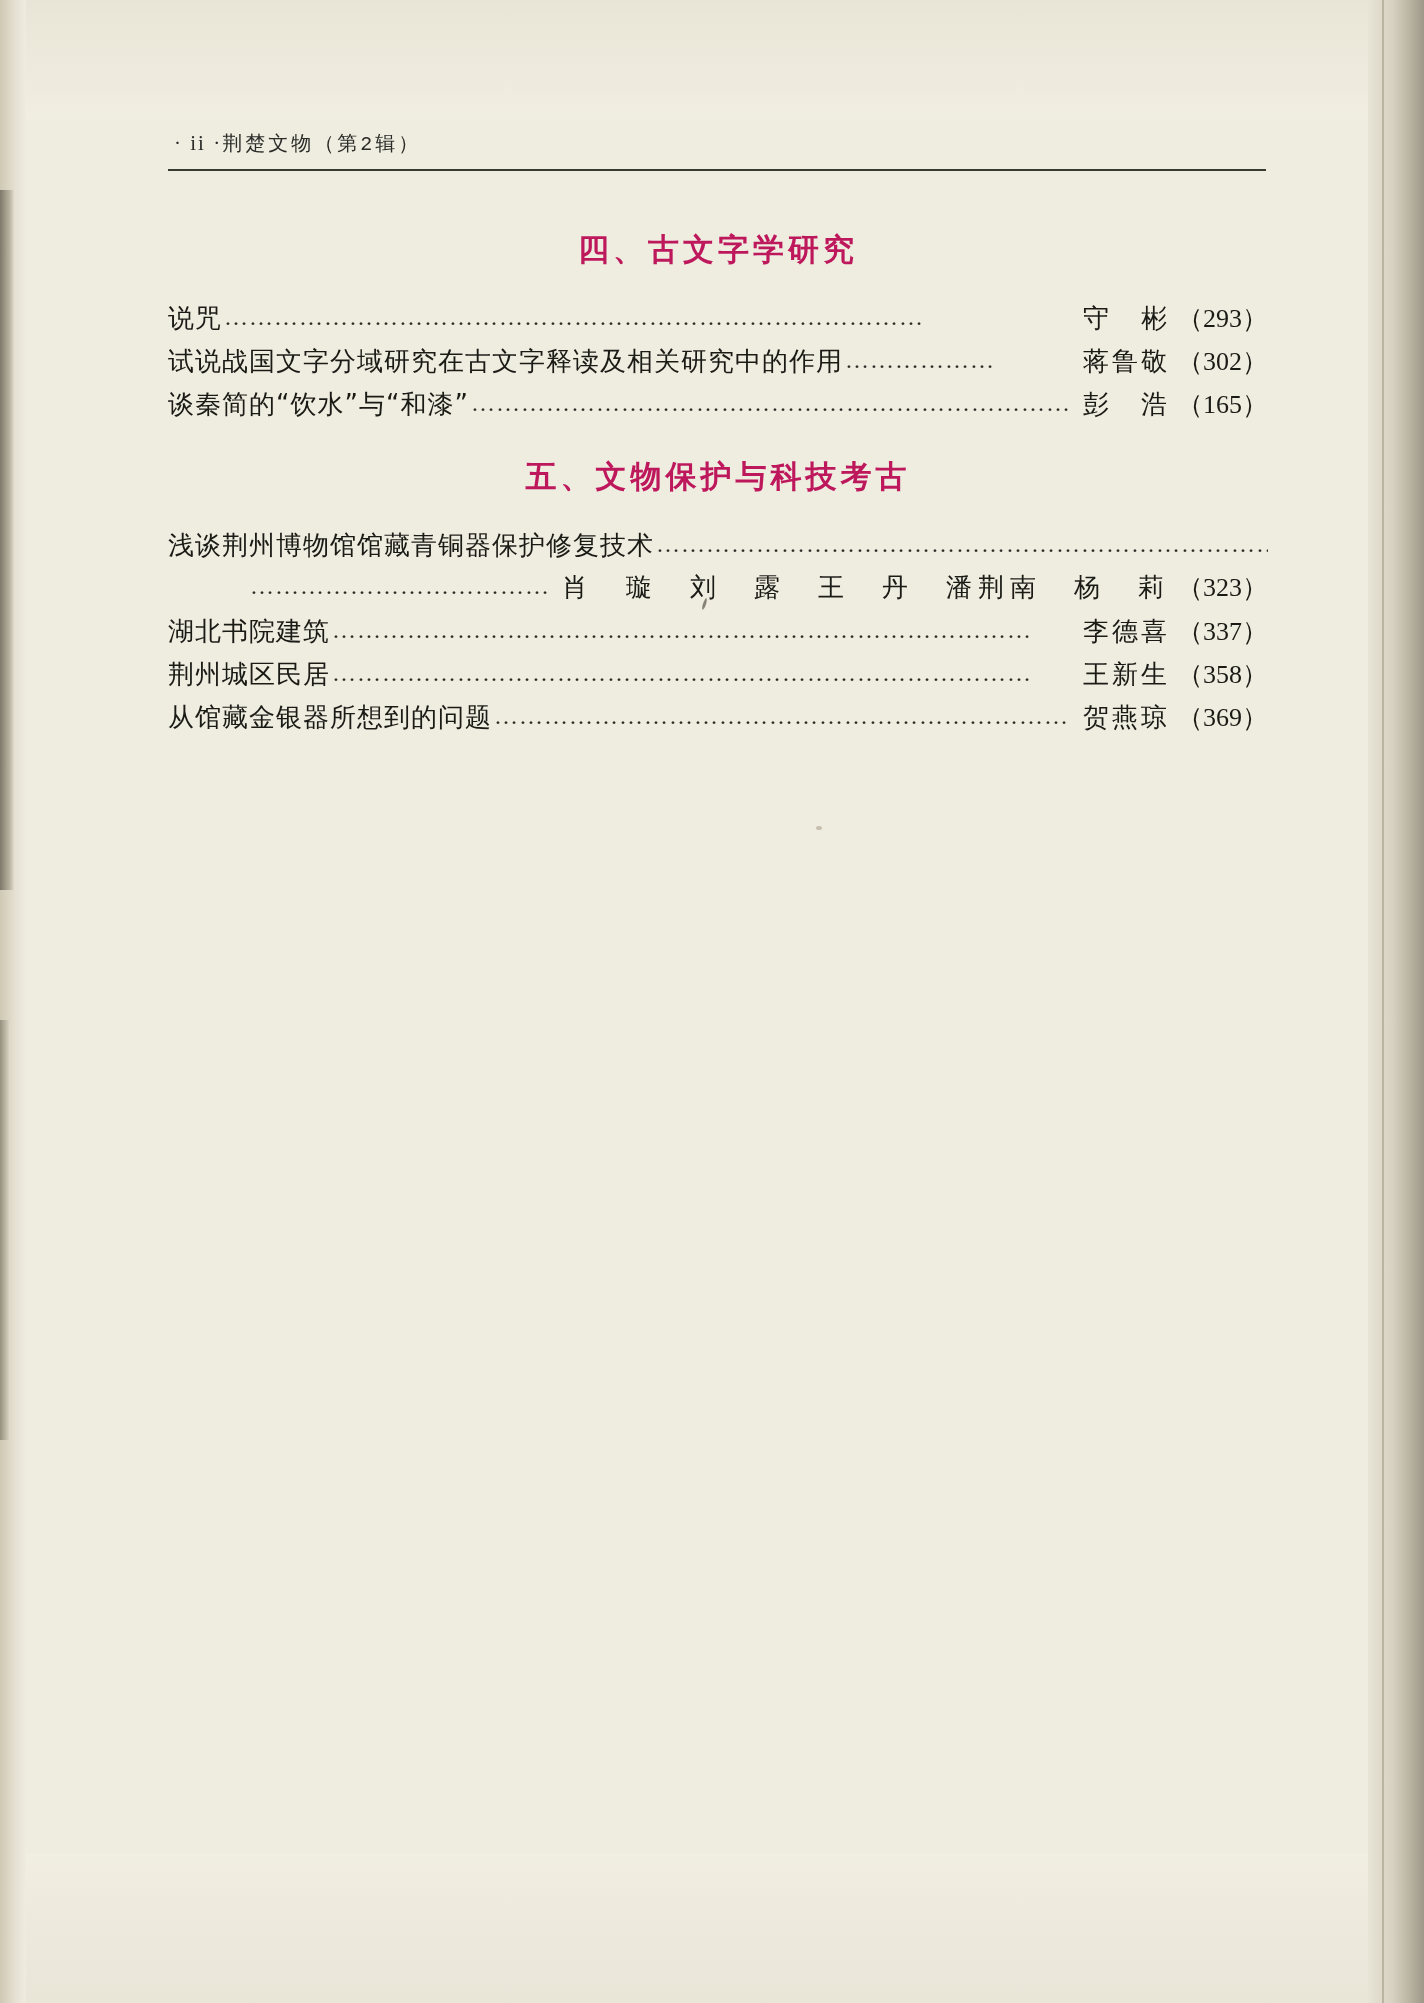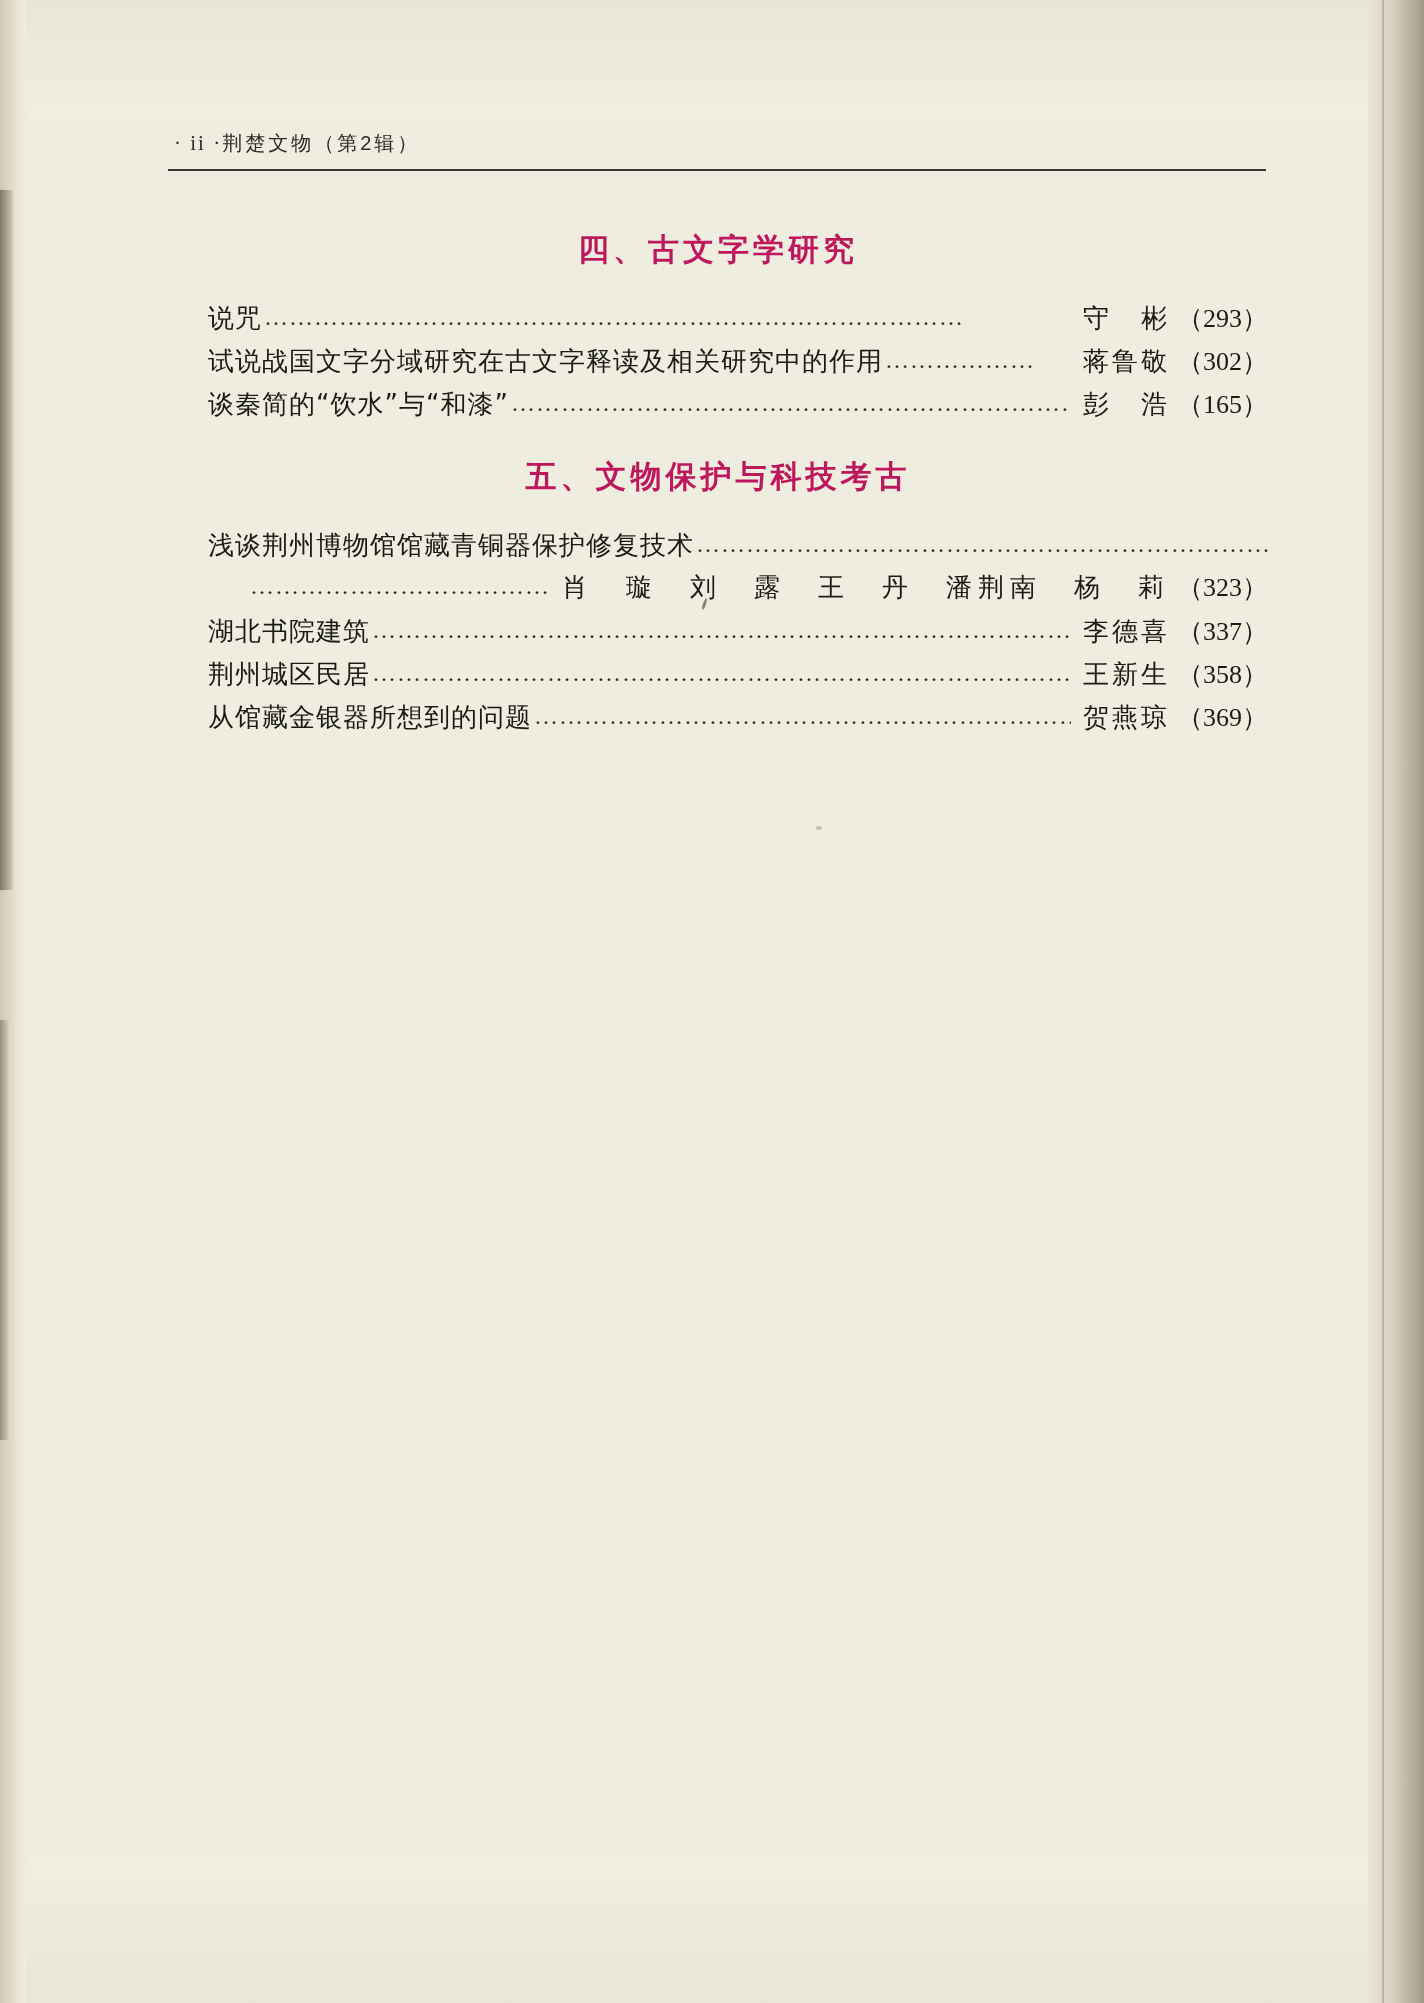--- a/index.html
+++ b/index.html
@@ -86,21 +86,21 @@
     font-size: 21px;
     color: #2b2b28;
     letter-spacing: 2px;
     padding-left: 6px;
   }
   .runhead .folio {
     font-family: "Liberation Serif", serif;
     white-space: nowrap;
   }
   .runhead .bookname {
-    font-family: Liberation Sans, sans-serif;
+    font-family: Liberation Mono, monospace;
     font-size: 20px;
     letter-spacing: 3px;
   }
   .rule {
     height: 2px;
     background: #3a3a35;
     margin-top: 12px;
     margin-bottom: 52px;
     width: 1098px;
   }
@@ -123,21 +123,20 @@
     display: flex;
     align-items: baseline;
     font-size: 26px;
     color: #1b1b16;
     line-height: 1.62;
     font-family: "DejaVu Sans", sans-serif;
     white-space: nowrap;
   }
   .entry .title {
     letter-spacing: 1px;
-    margin-left: 40px;
   }
   .entry .leader {
     flex: 1 1 auto;
     overflow: hidden;
     white-space: nowrap;
     font-family: "Liberation Serif", serif;
     letter-spacing: 1px;
     color: #2a2a24;
     font-size: 24px;
     margin: 0 2px;

